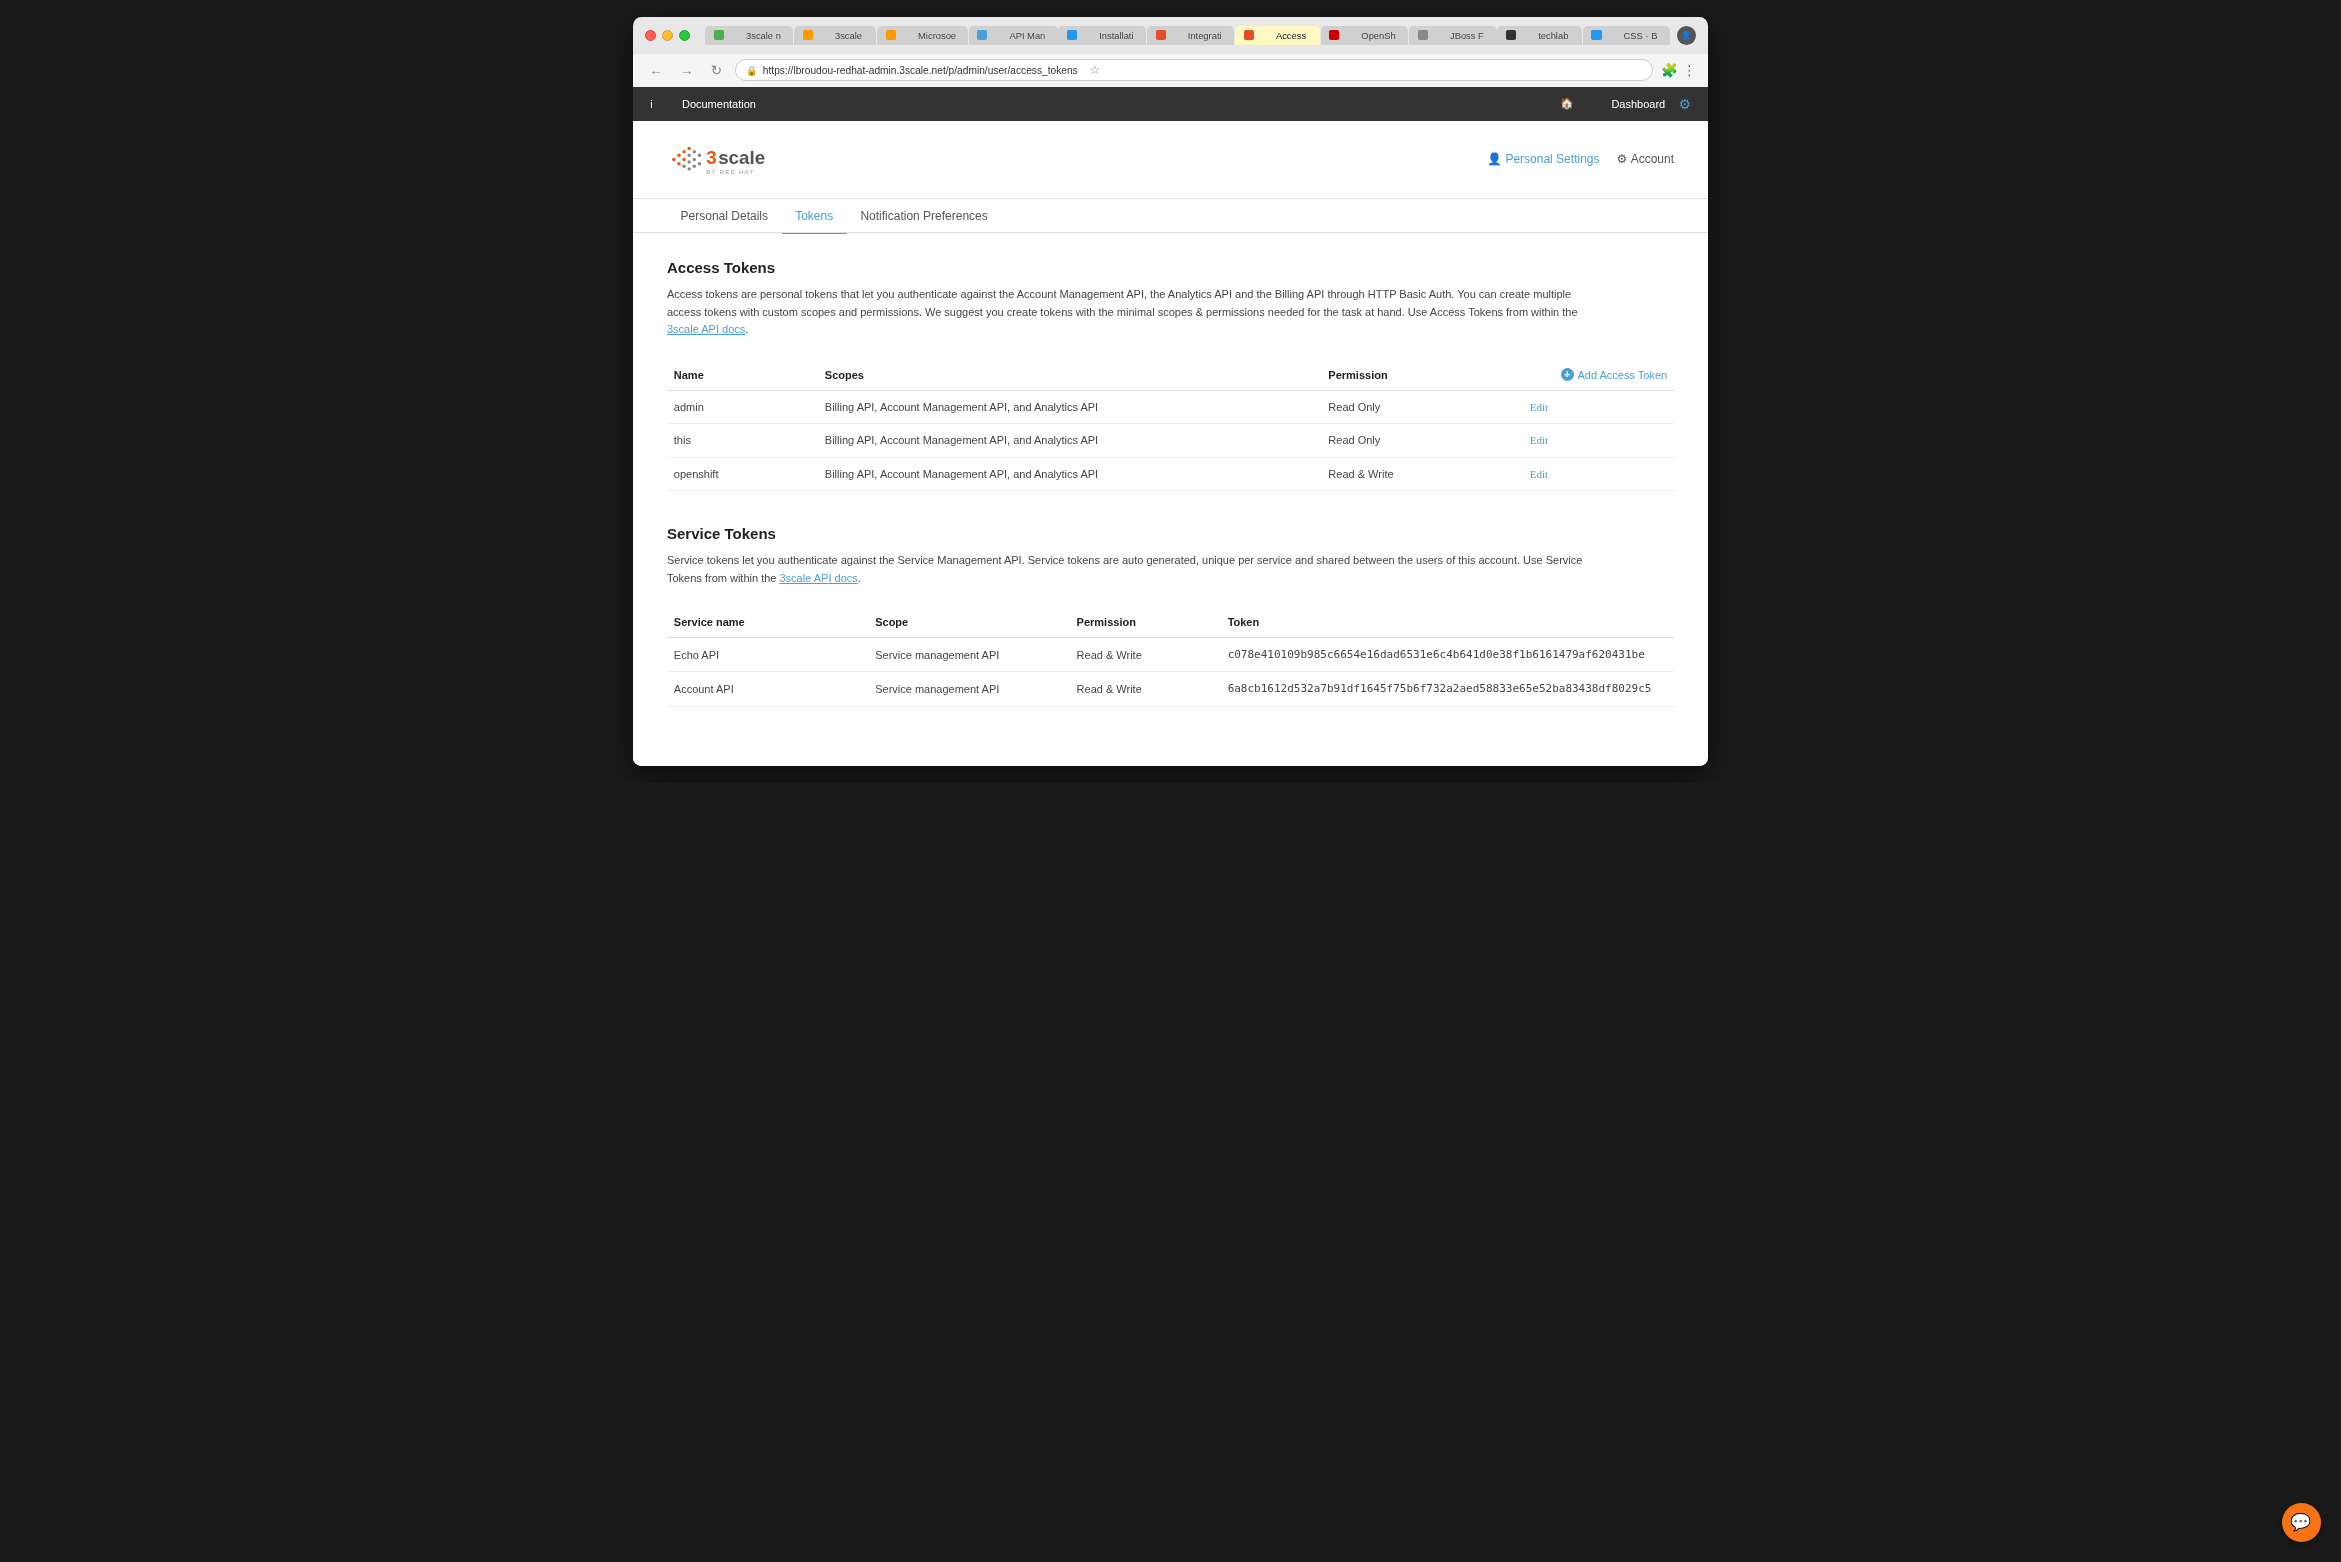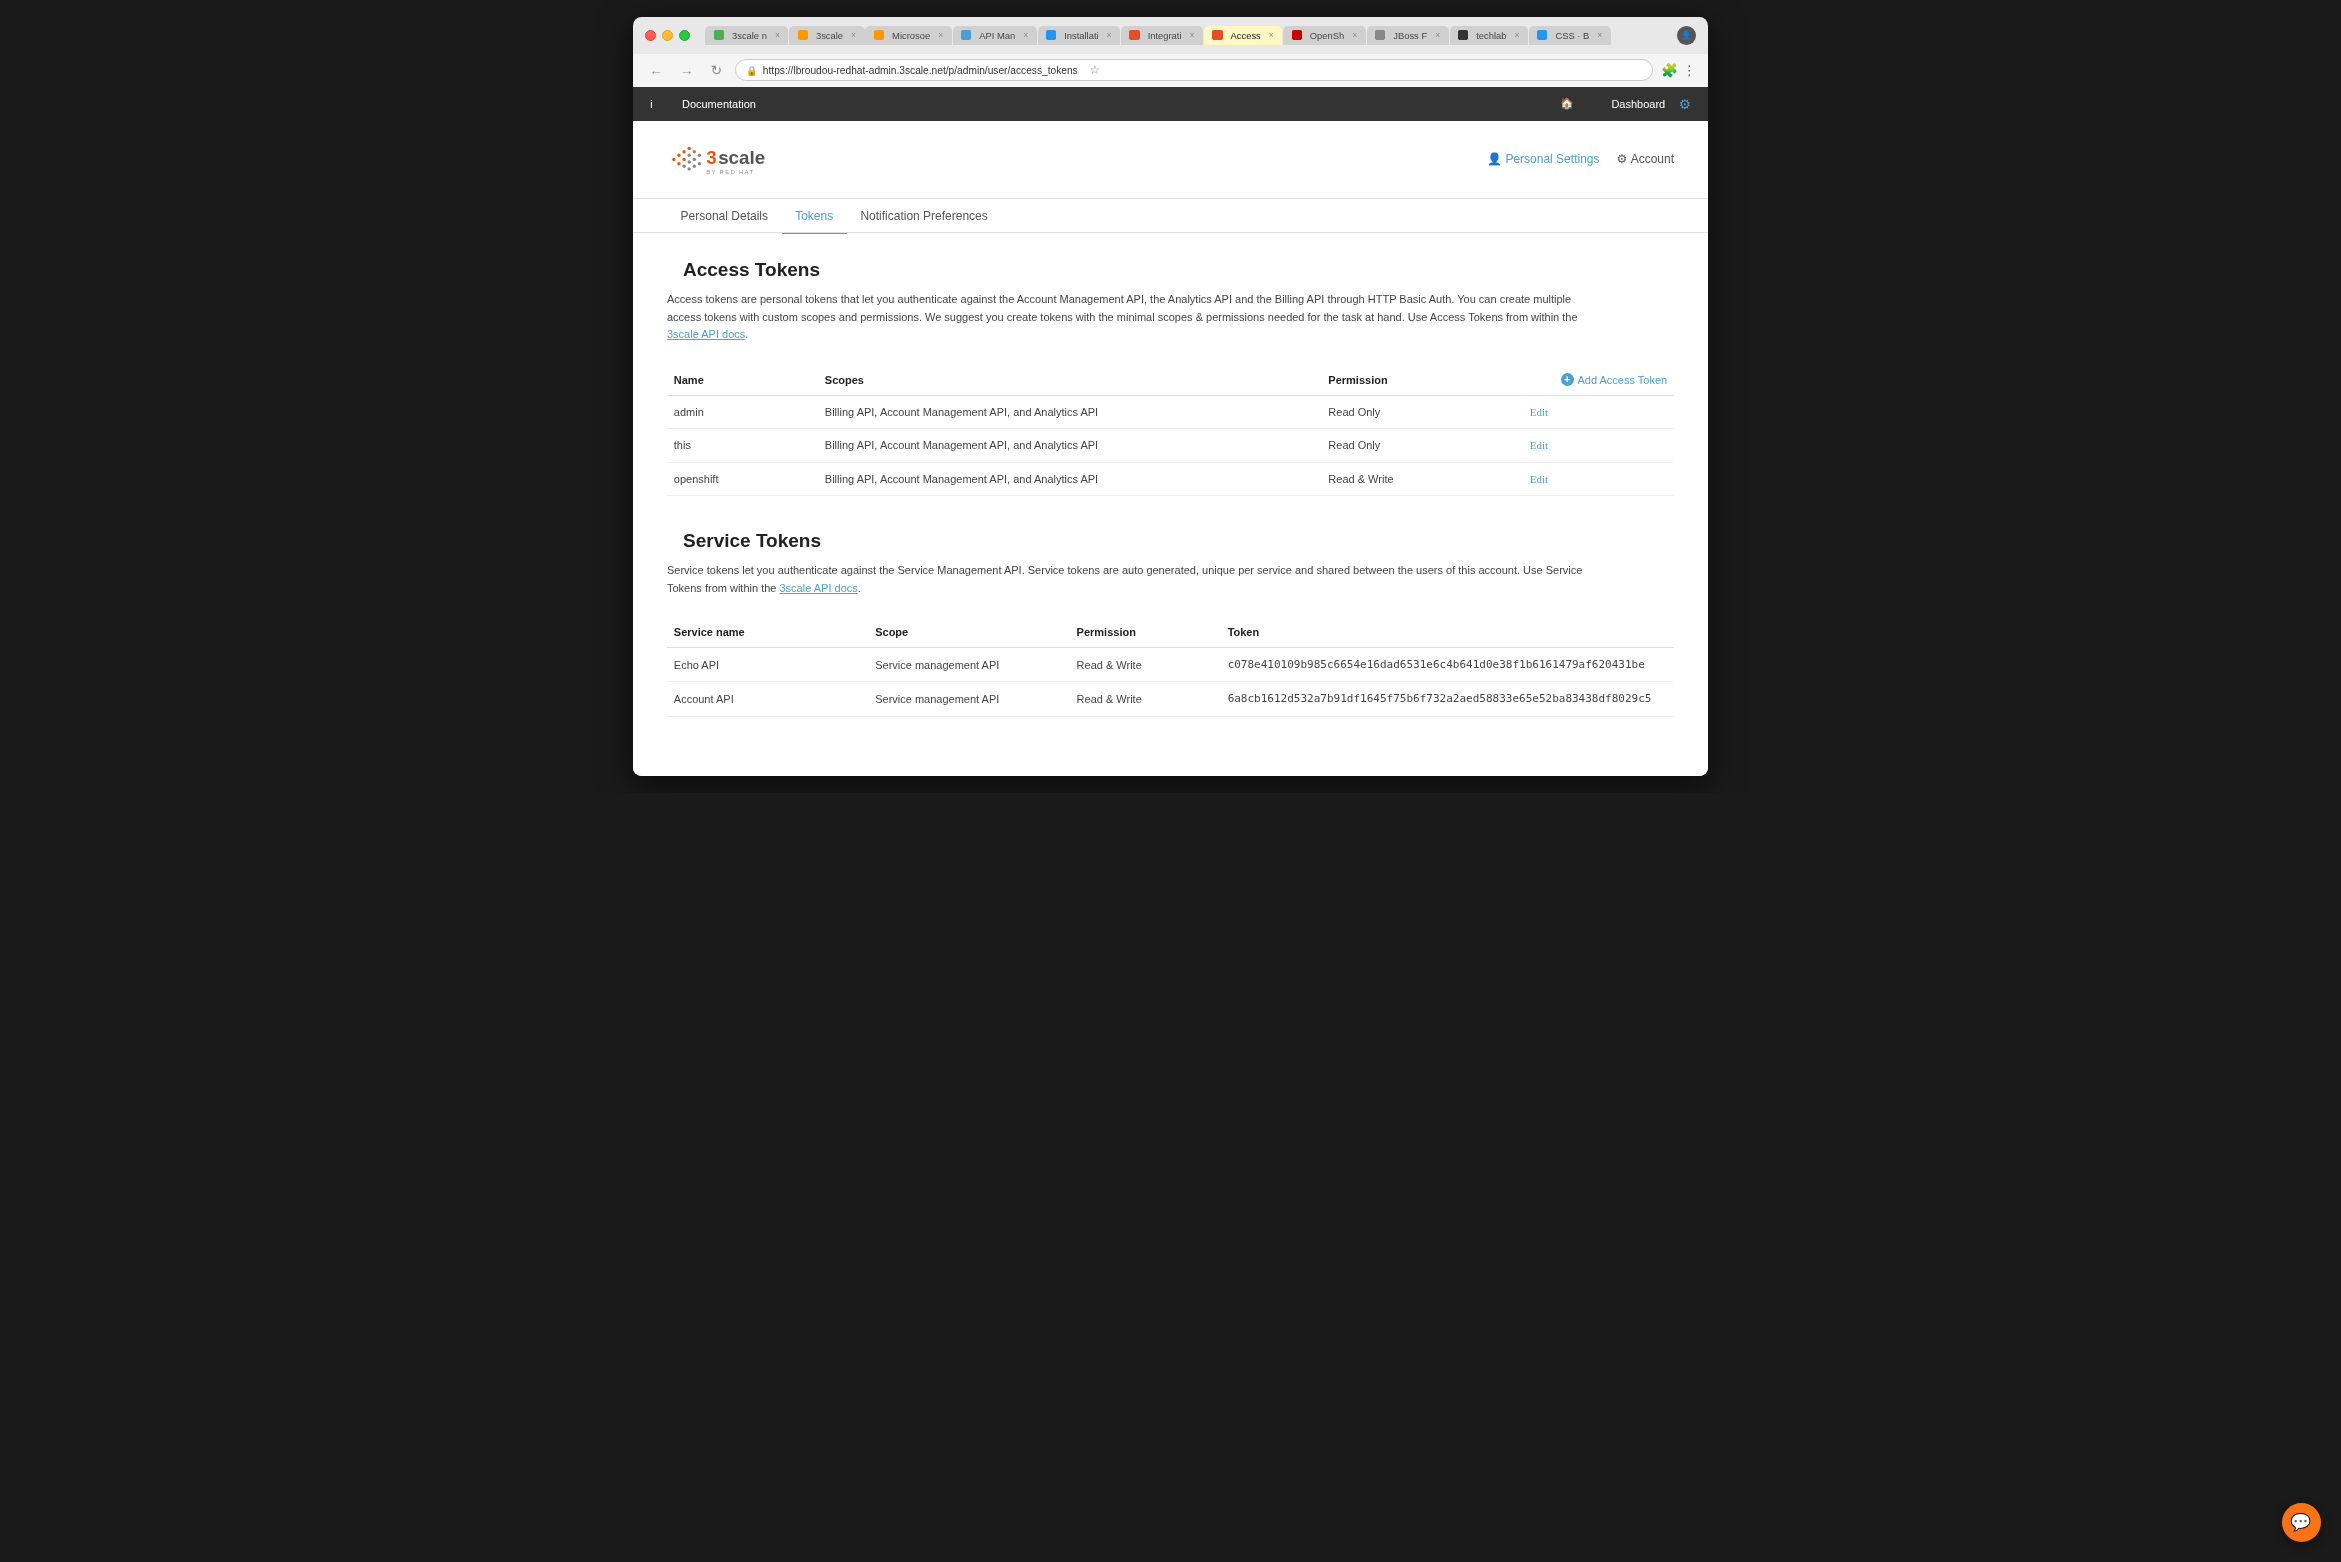--- a/index.html
+++ b/index.html
@@ -30,21 +30,21 @@
       display: flex;
       align-items: flex-end;
       margin-left: 8.5px;
       gap: 0.9px;
       flex: 1;
       overflow: hidden;
     }
     .tab {
       display: flex;
       align-items: center;
-      gap: 8px;
+      gap: 22px;
       padding: 4.3px 8.5px;
       background: #d0d0d0;
       border-radius: 5.1px 5.1px 0 0;
       font-size: 9.4px;
       color: #444;
       max-width: 102px;
       min-width: 68px;
       white-space: nowrap;
       overflow: hidden;
       text-overflow: ellipsis;
@@ -139,25 +139,24 @@
     }
 
     
     .main-content {
       background: white;
       padding: 25.6px 34px;
       min-height: 512px;
     }
 
     .section-title {
-      font-size: 19px;
+      font-size: 15px;
       font-weight: bold;
       color: #222;
       margin-bottom: 10.2px;
-      margin-left: 16px;
     }
     .section-desc {
       font-size: 11px;
       color: #444;
       line-height: 1.6;
       margin-bottom: 20.5px;
       max-width: 938px;
     }
     .section-desc a { color: #4a9fd4; }
 

